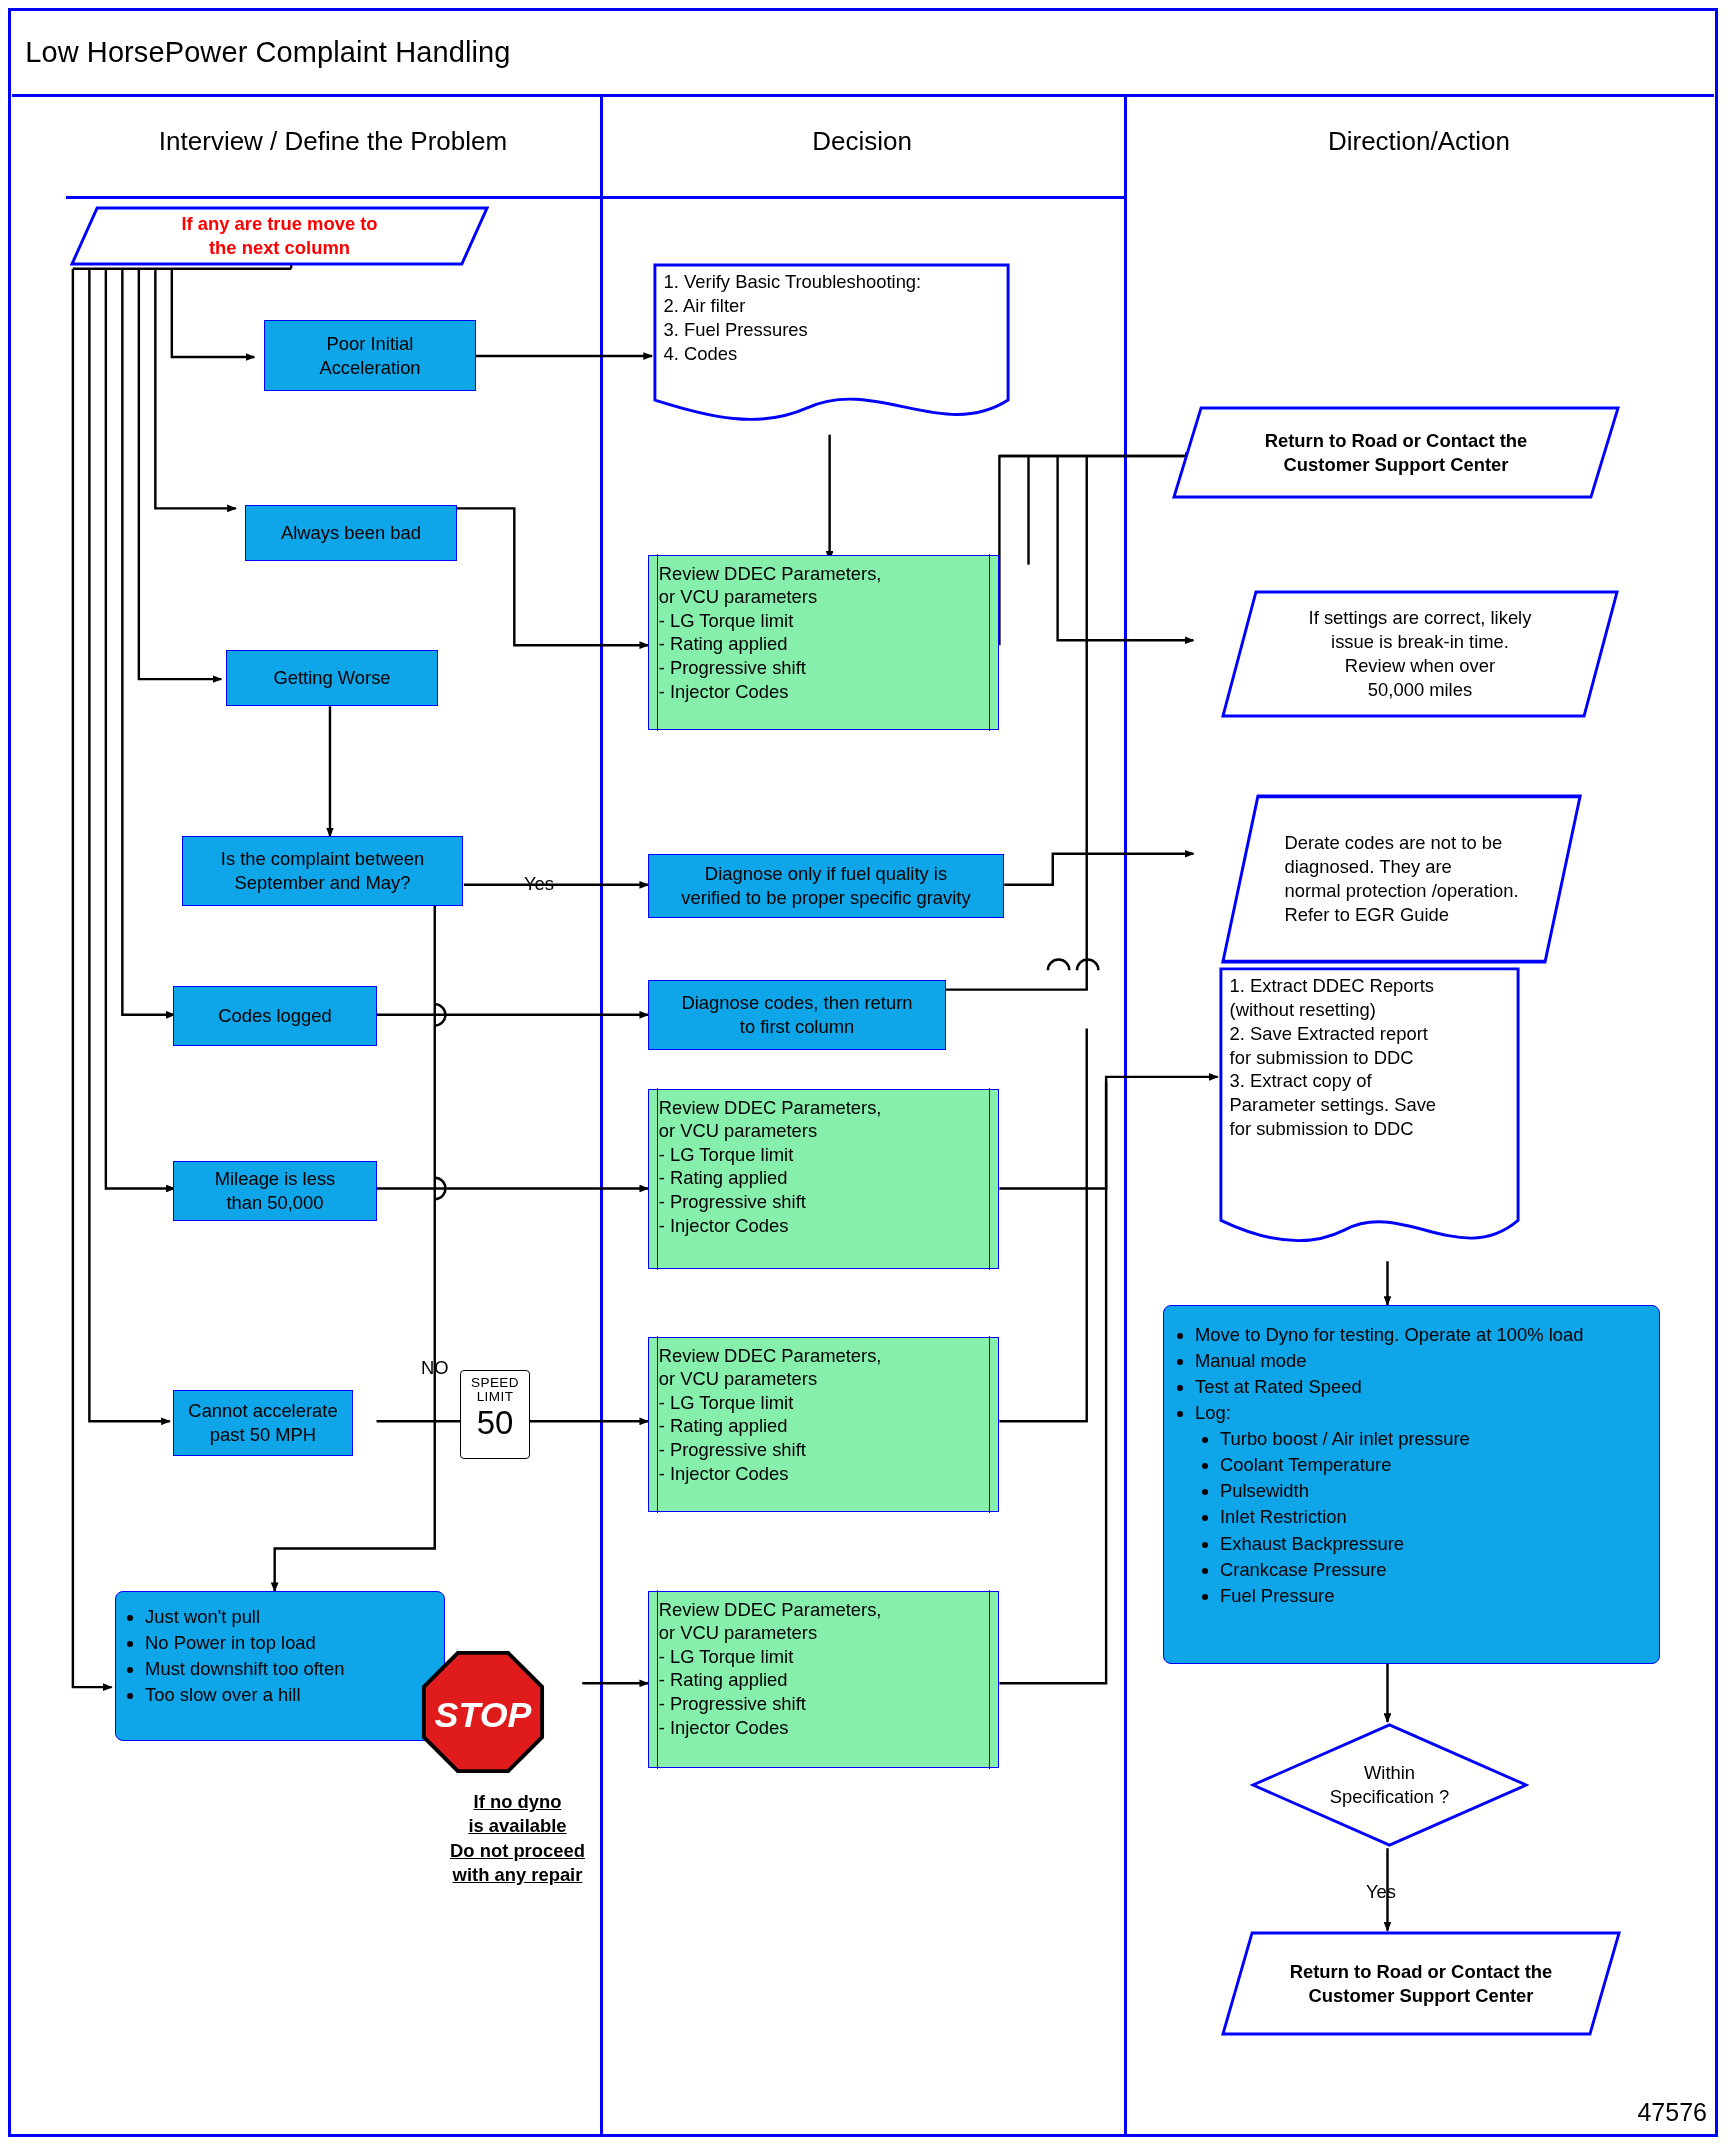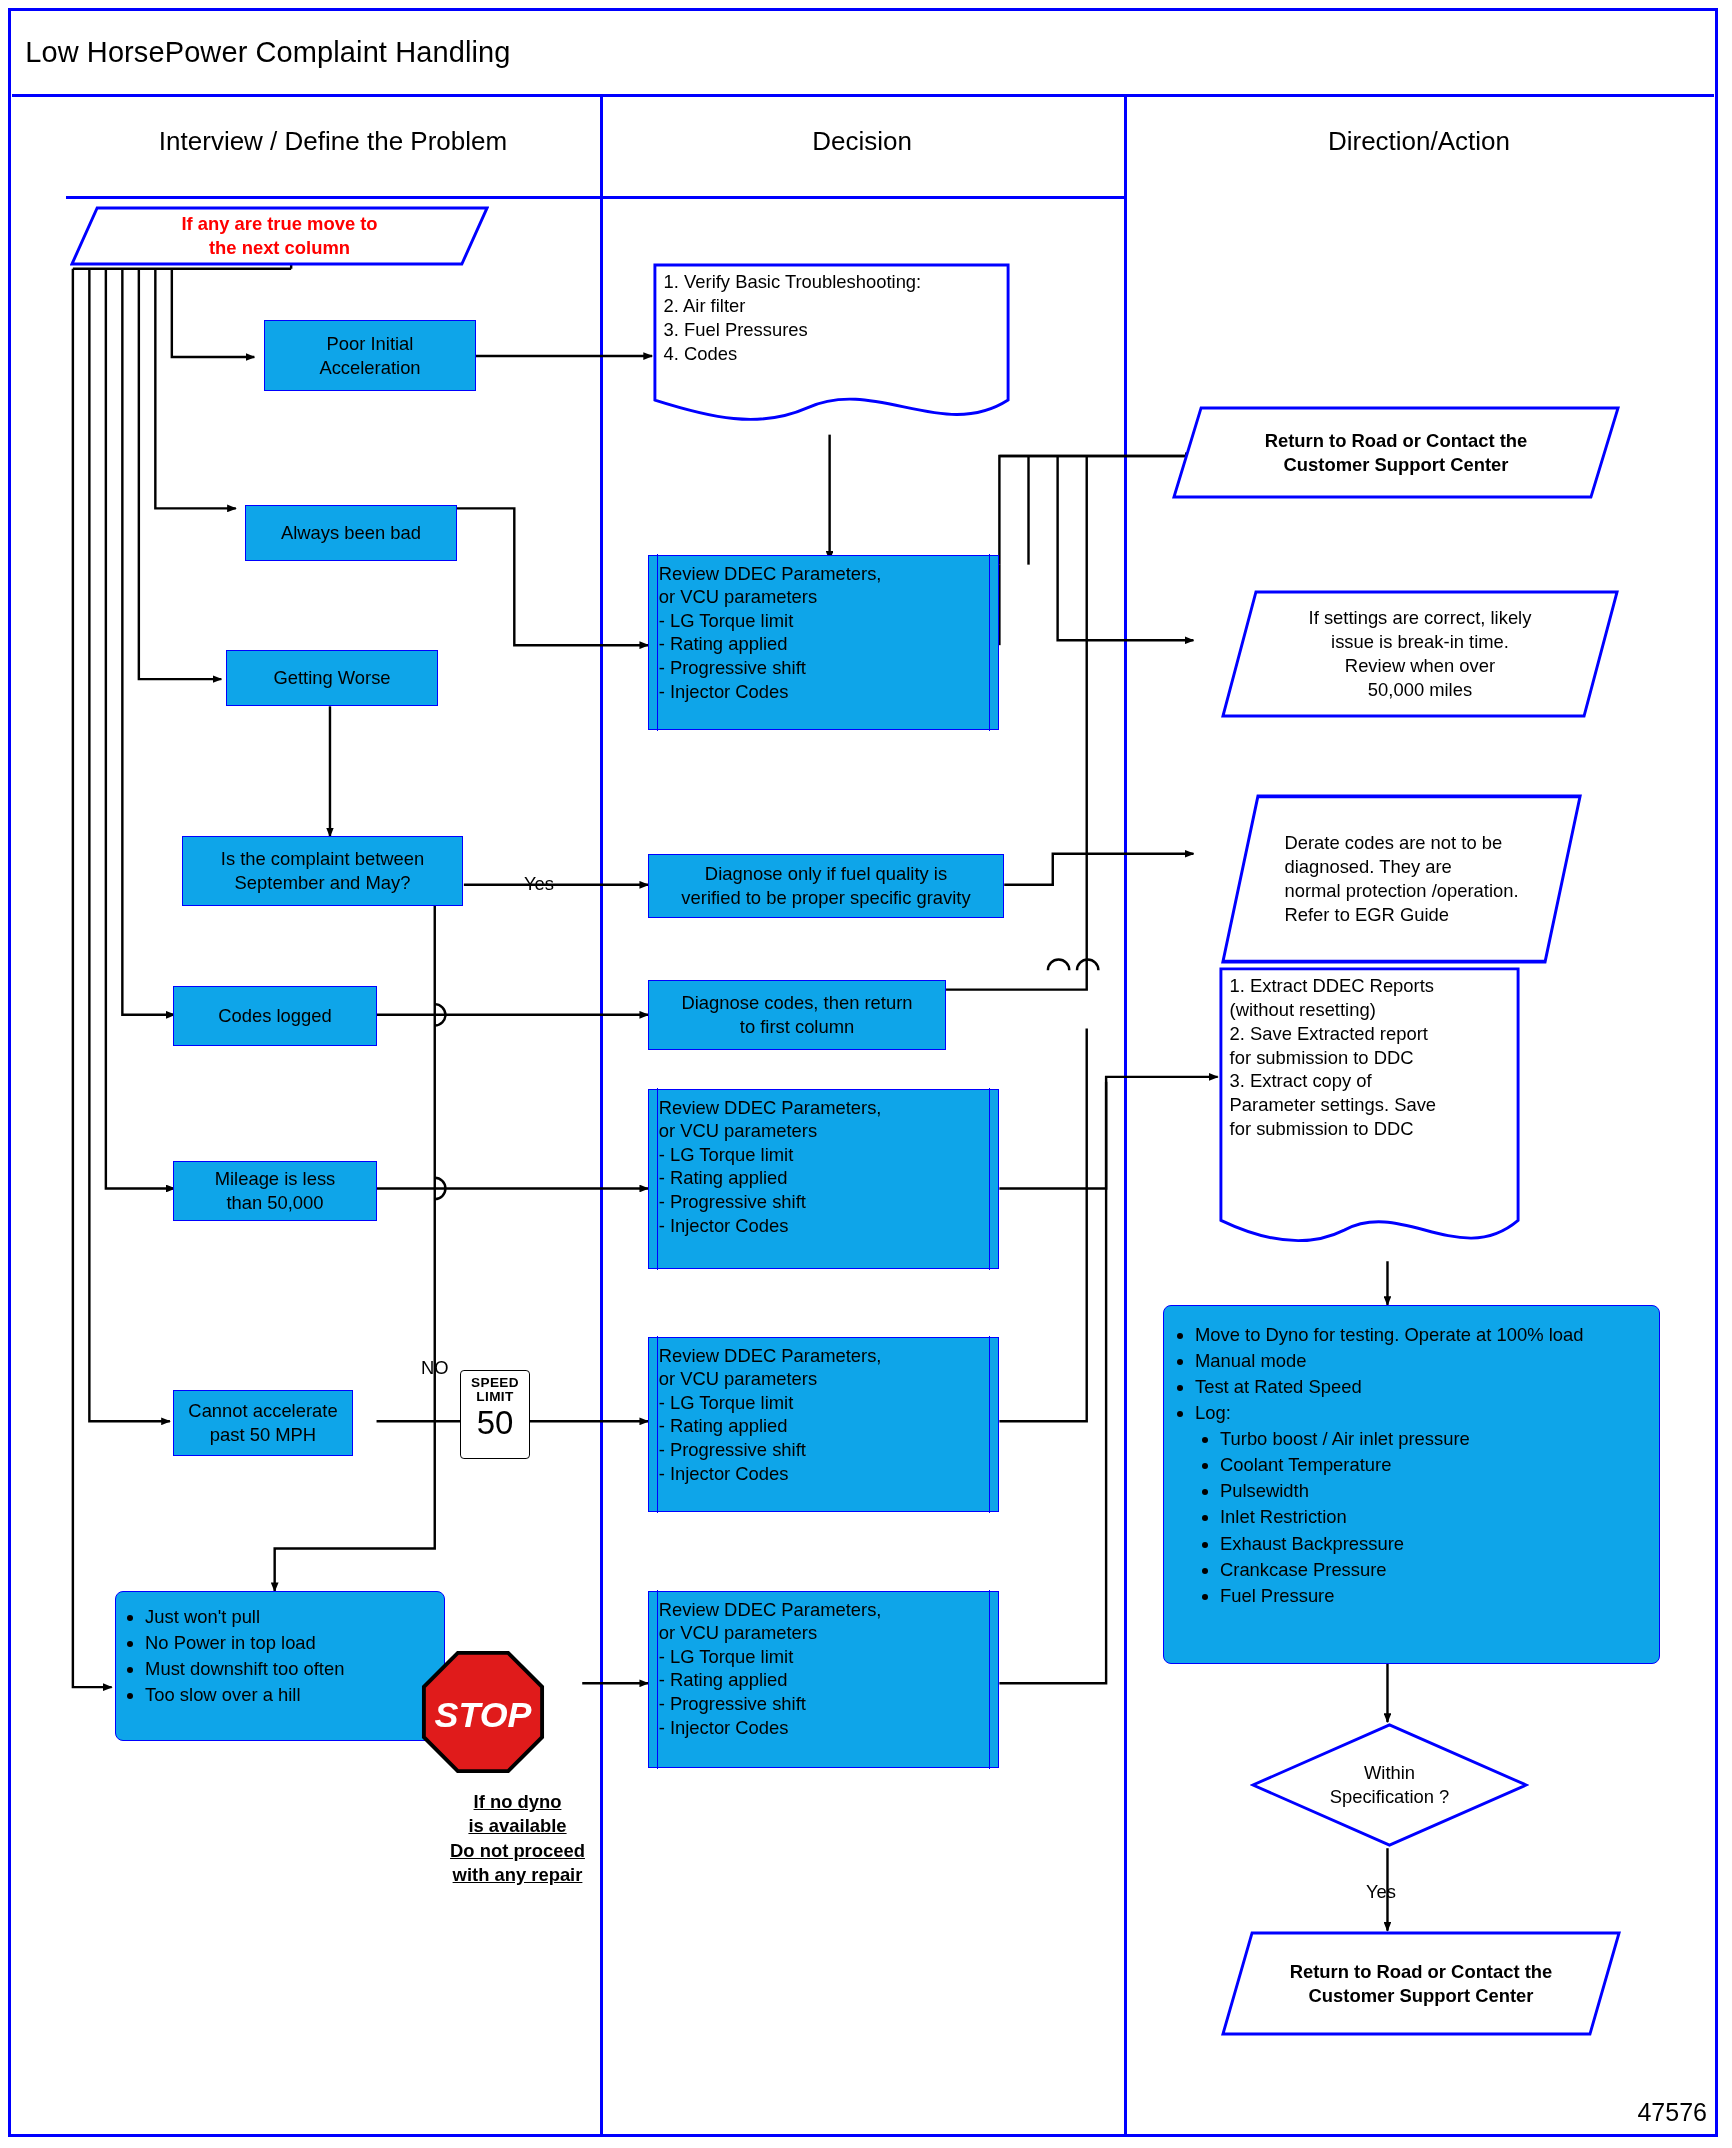--- a/index.html
+++ b/index.html
@@ -83,21 +83,21 @@
   }
   .box.left {
     text-align: left;
     justify-content: flex-start;
     border-radius: 8px;
   }
   .predef {
     position: absolute;
     border: 1.9px solid #0000ff;
     box-sizing: border-box;
-    background: #0ea5e9;
+    background: #86efac;
     font-size: 18.4px;
     line-height: 1.28;
     color: #000;
     padding: 5.8px 9.7px;
   }
   .predef::before,
   .predef::after {
     content: "";
     position: absolute;
     top: -1.9px;
@@ -203,21 +203,21 @@
   .speed-sign {
     position: absolute;
     border: 1.9px solid #000;
     border-radius: 3.9px;
     background: #fff;
     text-align: center;
     box-sizing: border-box;
   }
   .speed-sign .sl {
     font-size: 13.6px;
-    font-weight: bold;
+    font-weight: normal;
     line-height: 1.05;
     margin-top: 4.9px;
     letter-spacing: 0.4px;
   }
   .speed-sign .num {
     font-size: 33px;
     line-height: 1;
     margin-top: 1.9px;
   }
   .code-num {

